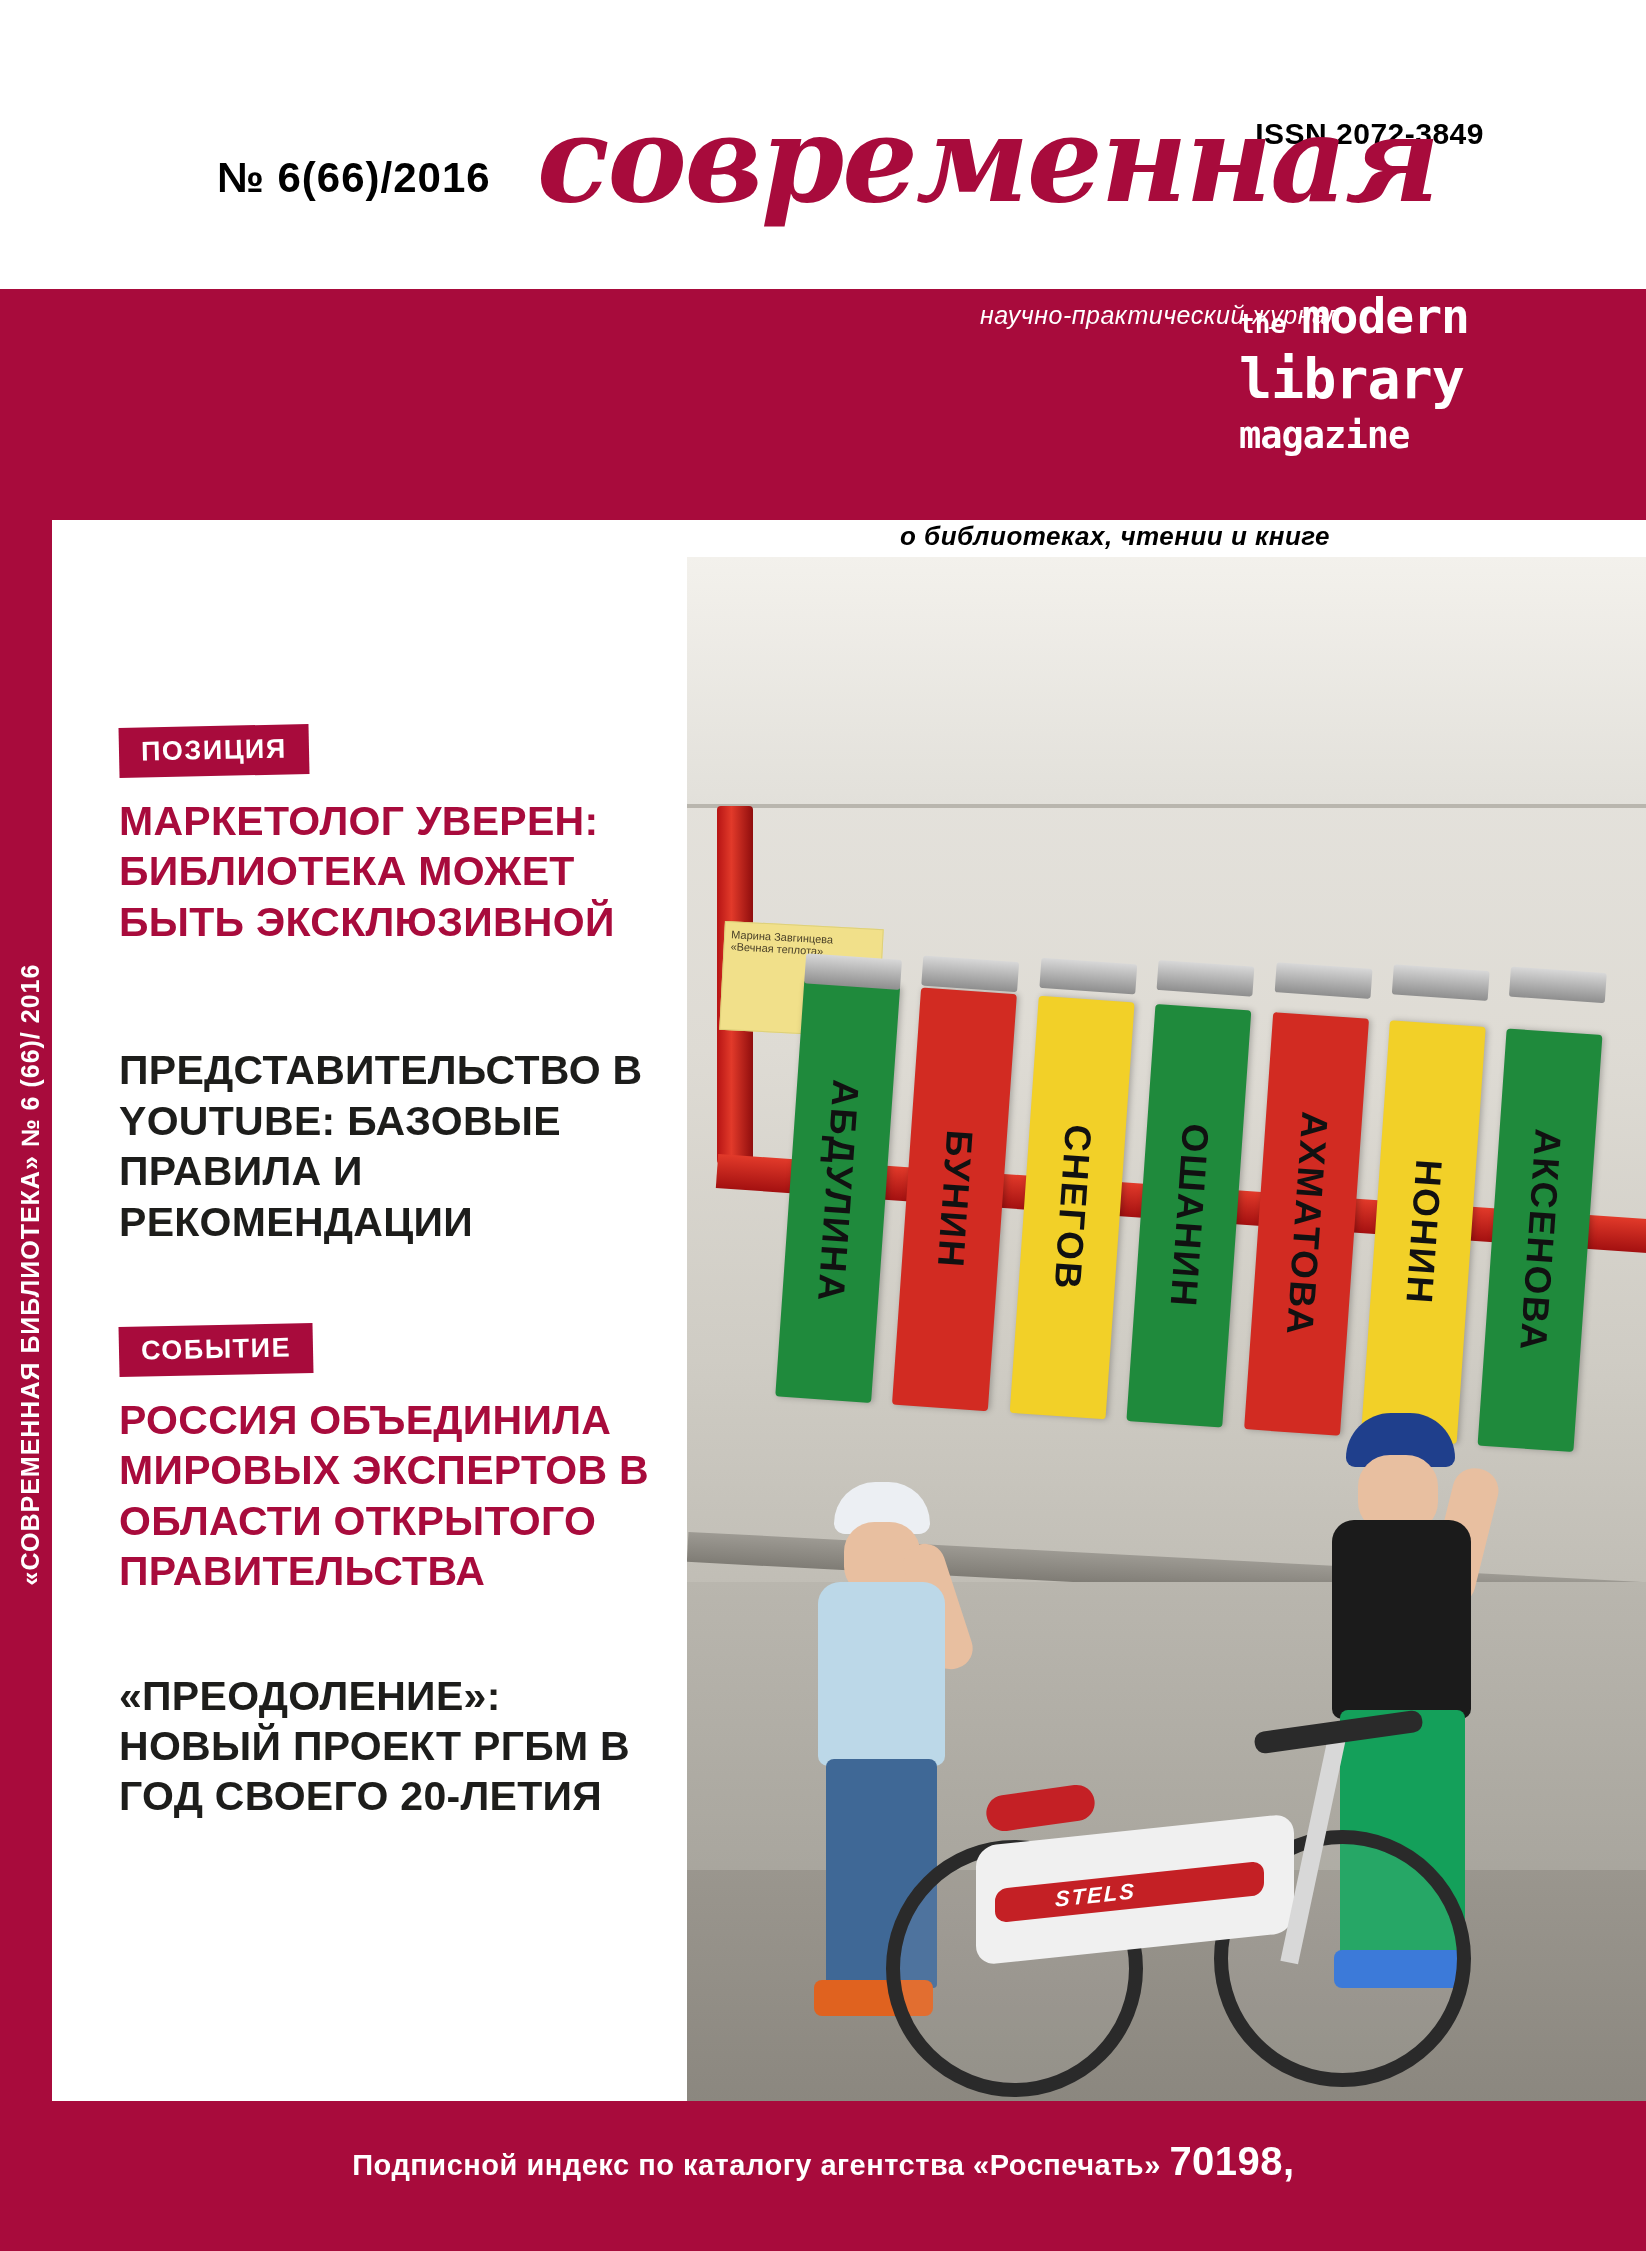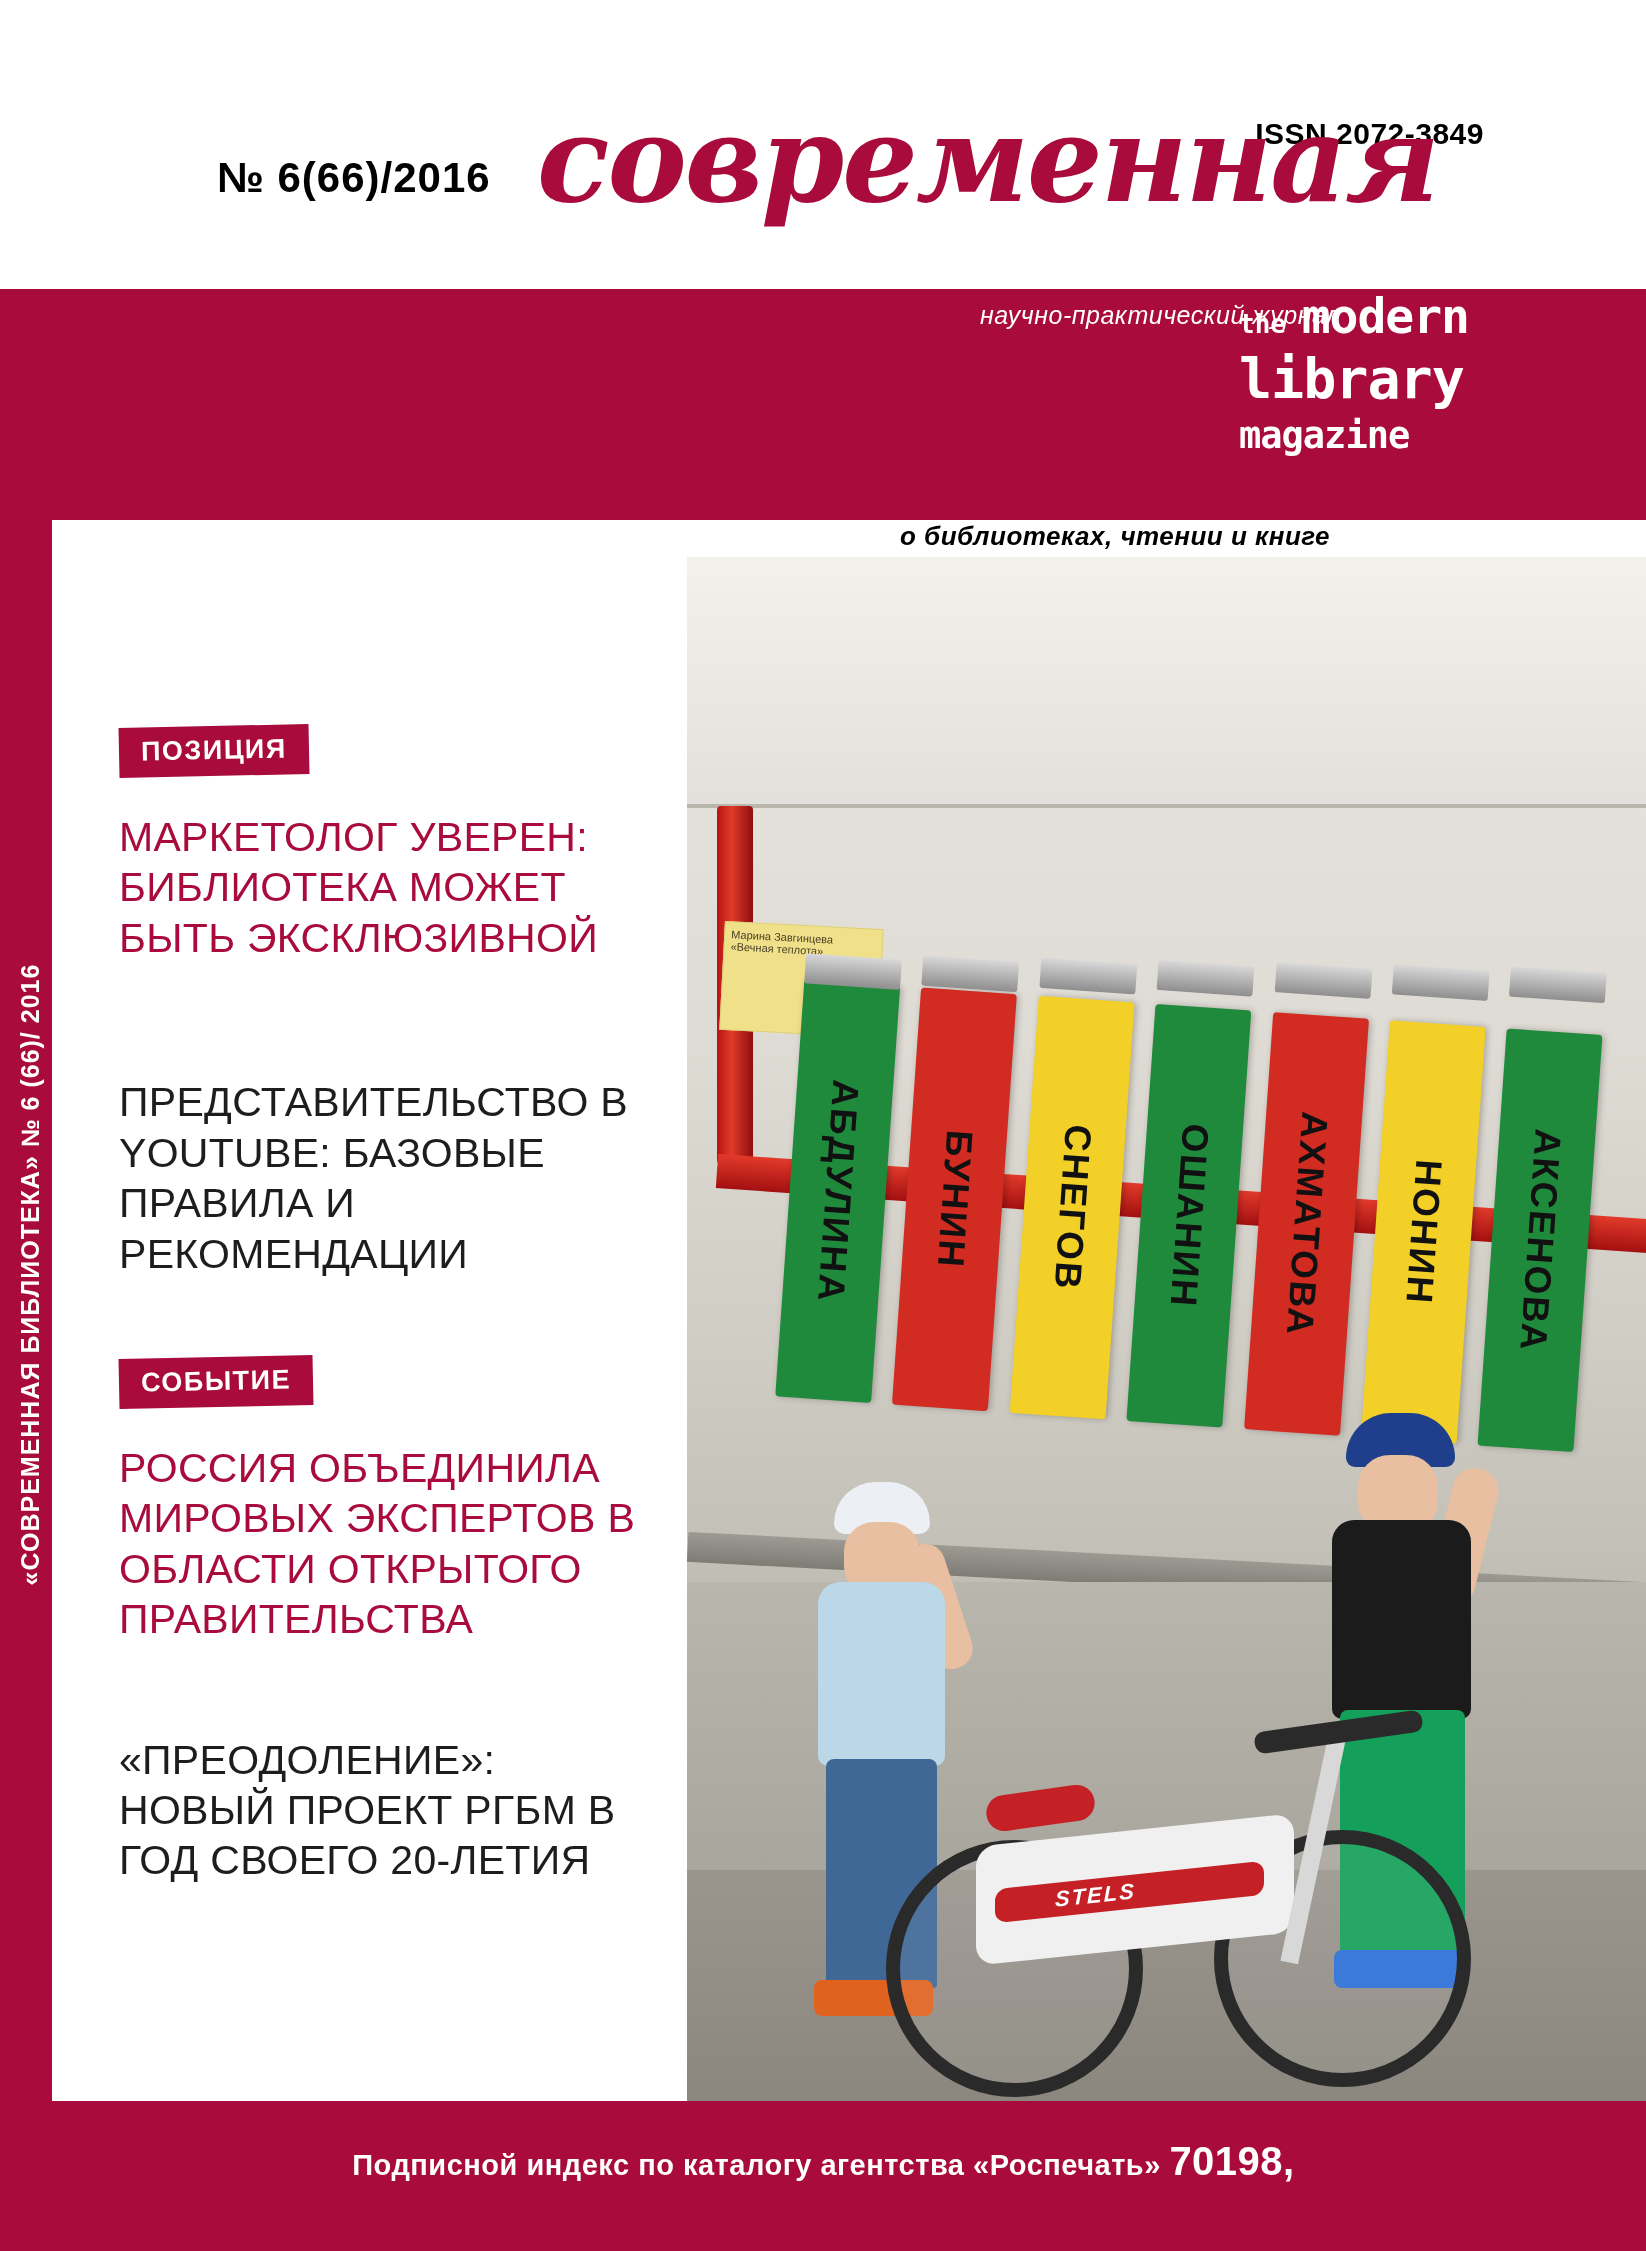--- a/index.html
+++ b/index.html
@@ -256,24 +256,24 @@
     display: inline-block;
     background: #a80b3c;
     color: #ffffff;
     font-size: 27px;
     font-weight: bold;
     letter-spacing: 1.5px;
     padding: 9px 22px 10px 22px;
     transform: rotate(-1.2deg);
   }
   .headline {
-    margin-top: 36px;
+    margin-top: 20px;
     font-size: 41px;
     line-height: 1.23;
-    font-weight: normal;
+    font-weight: bold;
     letter-spacing: 0.3px;
   }
   .headline.red { color: #a80b3c; }
   .headline.dark { color: #1d1d1b; }
   .gap-b { height: 78px; }
   .gap-c { height: 54px; }
 
   
   .footer {
     position: absolute;

